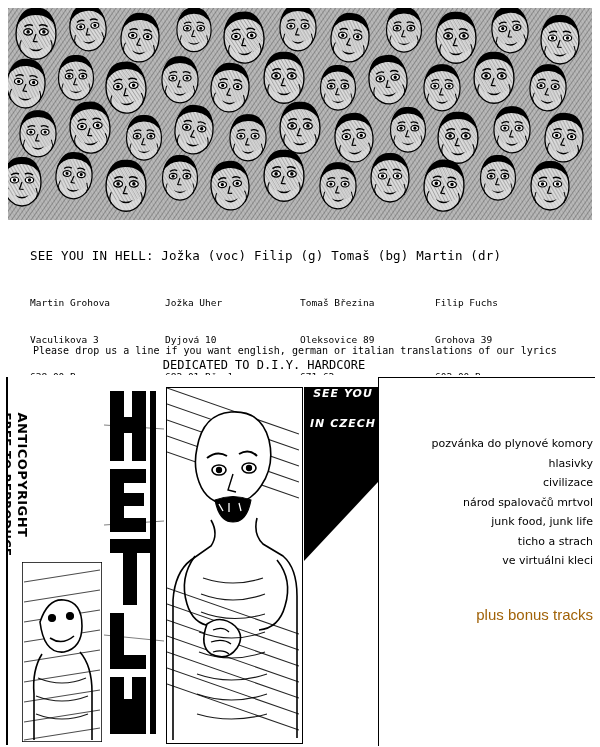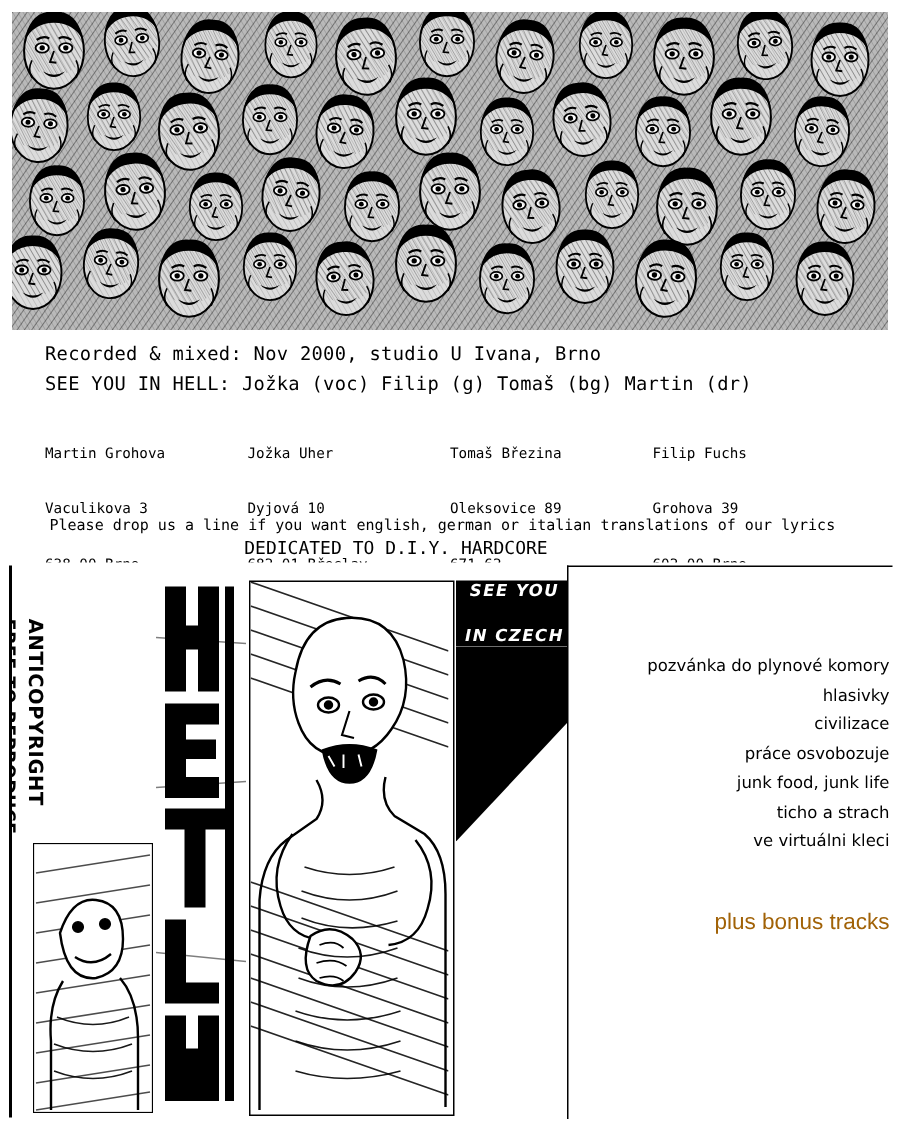--- a/index.html
+++ b/index.html
@@ -300,21 +300,20 @@
       <use href="#face" transform="translate(382,170) scale(1.0)"></use>
       <use href="#face" transform="translate(436,178) scale(1.05) rotate(4)"></use>
       <use href="#face" transform="translate(490,170) scale(0.92)"></use>
       <use href="#face" transform="translate(542,178) scale(1.0)"></use>
     </g>
     <rect x="0" y="0" width="584" height="212" fill="url(#hatch2)" opacity="0.18"></rect>
   </svg>
 </div>
 
 <div id="credits">
-  <div class="credit-line" id="rec-line">Recorded &amp; mixed: Nov 2000, studio U Ivana, Brno</div>
   <div class="credit-line" id="see-line">SEE YOU IN HELL: Jožka (voc) Filip (g) Tomaš (bg) Martin (dr)</div>
 
   <div id="contacts">
     <div class="contact-col">
       <div>Martin Grohova</div>
       <div>Vaculikova 3</div>
       <div>638 00 Brno</div>
       <div>CZECH REP.</div>
       <div class="mail">gaschamber@email.cz</div>
     </div>
@@ -430,20 +429,20 @@
       <span>IN CZECH</span>
     </div>
     <div id="wedge"></div>
   </div>
 
   <div id="tracklist">
     <div id="tracks">
       <div>pozvánka do plynové komory</div>
       <div>hlasivky</div>
       <div>civilizace</div>
-      <div>práce osvobozuje</div>
+      <div>národ spalovačů mrtvol</div>
       <div>junk food, junk life</div>
       <div>ticho a strach</div>
       <div>ve virtuálni kleci</div>
     </div>
     <div id="bonus">plus bonus tracks</div>
   </div>
 </div>
 
 </body></html>

